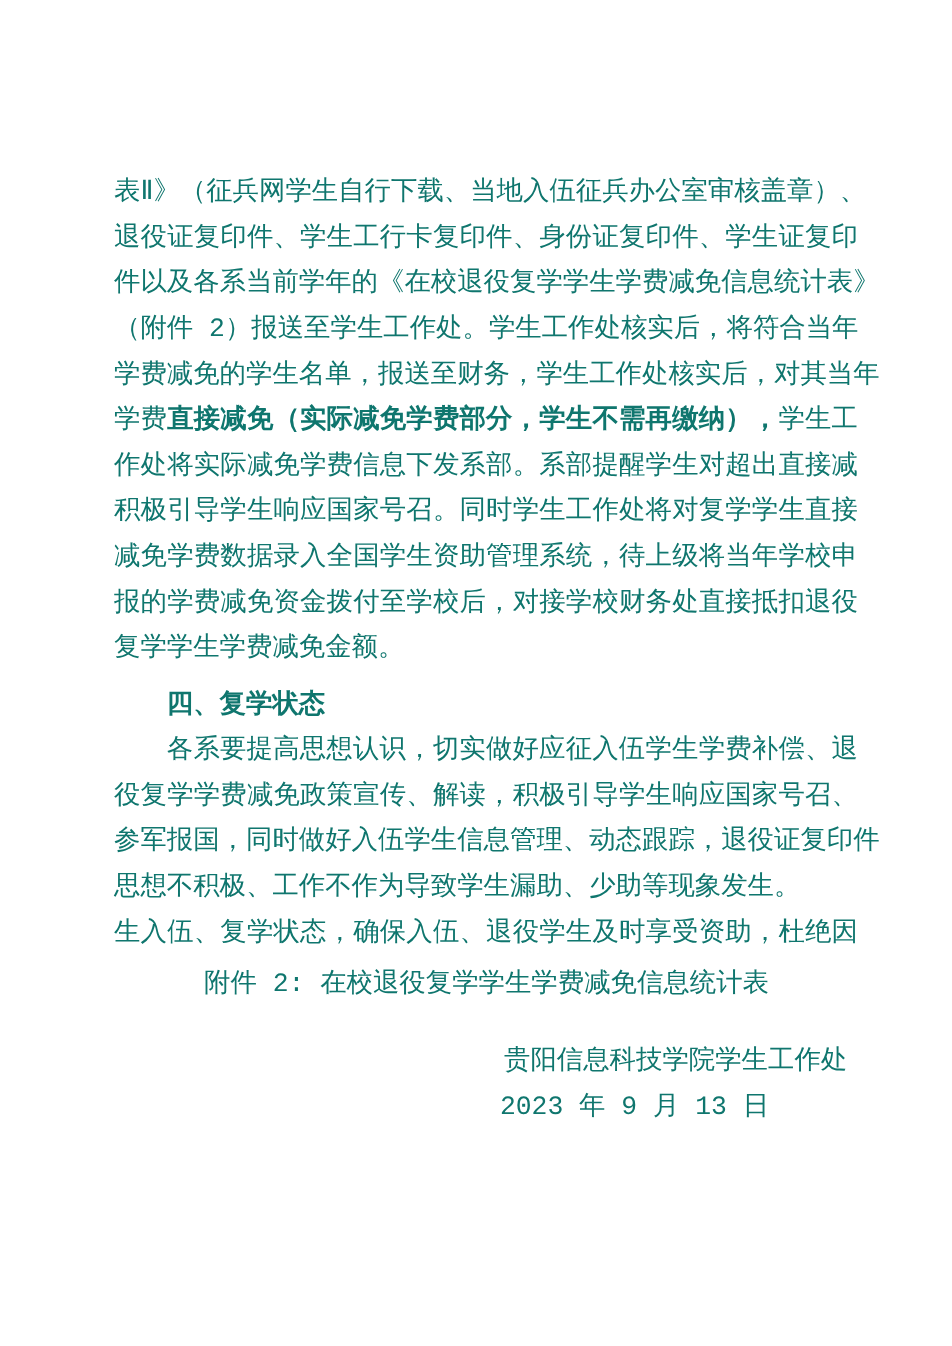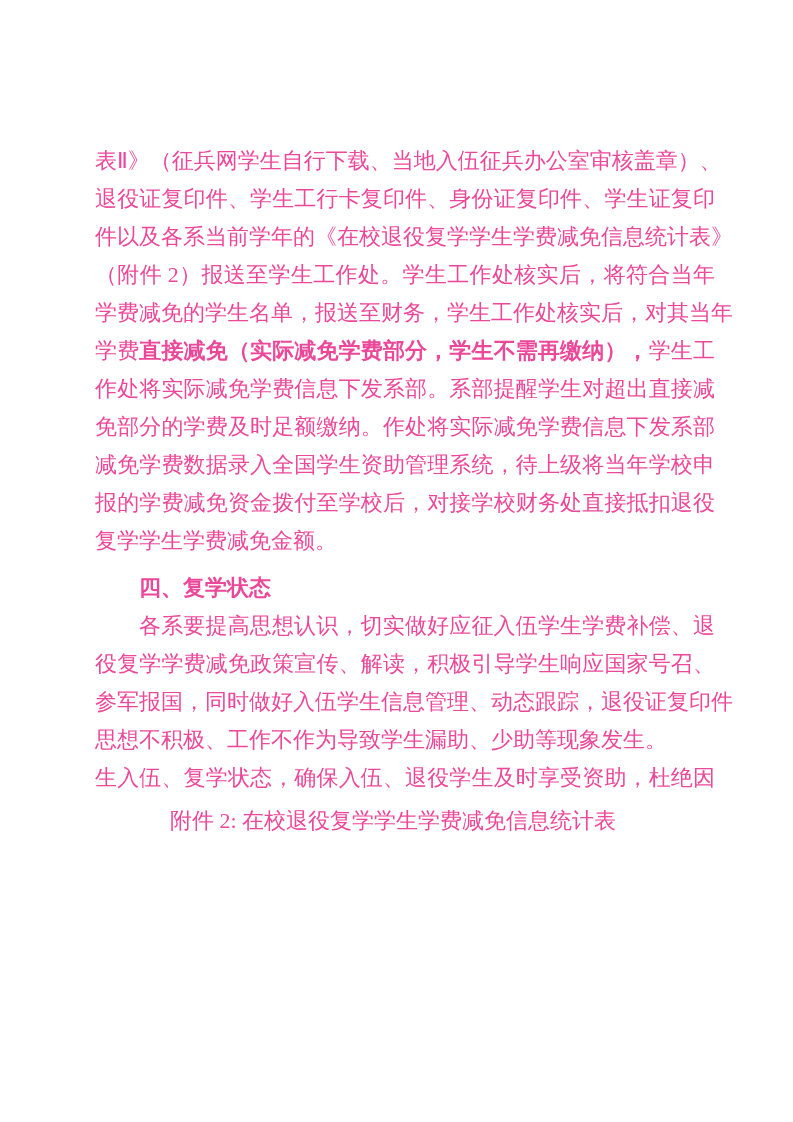--- a/index.html
+++ b/index.html
@@ -6,22 +6,22 @@
     margin: 0;
     padding: 0;
     background: #ffffff;
   }
   .page {
     position: relative;
     width: 793px;
     height: 1122px;
     background: #ffffff;
     overflow: hidden;
-    font-family: Liberation Serif, serif;
-    color: #ec4899;
+    font-family: Liberation Mono, monospace;
+    color: #0f766e;
   }
   .content {
     position: absolute;
     left: 95px;
     top: 142px;
     width: 620px;
     font-size: 22px;
     line-height: 38px;
   }
   .line {
@@ -74,35 +74,39 @@
   <div class="content">
 
     <div id="main-paragraph">
         <div class="line"><span>表Ⅱ》（征兵网学生自行下载、当地入伍征兵办公室审核盖章）、</span></div>
         <div class="line"><span>退役证复印件、学生工行卡复印件、身份证复印件、学生证复印</span></div>
         <div class="line"><span>件以及各系当前学年的《在校退役复学学生学费减免信息统计表》</span></div>
         <div class="line"><span>（附件 2）报送至学生工作处。学生工作处核实后，将符合当年</span></div>
         <div class="line"><span>学费减免的学生名单，报送至财务，学生工作处核实后，对其当年</span></div>
         <div class="line"><span>学费</span><span class="bold">直接减免（实际减免学费部分，学生不需再缴纳），</span><span>学生工</span></div>
         <div class="line"><span>作处将实际减免学费信息下发系部。系部提醒学生对超出直接减</span></div>
-        <div class="line"><span>免部分的学费及时足额缴纳。作处将实际减免学费信息下发系部</span></div>
+        <div class="line"><span>积极引导学生响应国家号召。同时学生工作处将对复学学生直接</span></div>
         <div class="line"><span>减免学费数据录入全国学生资助管理系统，待上级将当年学校申</span></div>
         <div class="line"><span>报的学费减免资金拨付至学校后，对接学校财务处直接抵扣退役</span></div>
         <div class="line last"><span>复学学生学费减免金额。</span></div>
       </div>
 
     <div class="heading">四、复学状态</div>
 
     <div id="requirements-paragraph">
         <div class="line indent"><span>各系要提高思想认识，切实做好应征入伍学生学费补偿、退</span></div>
         <div class="line"><span>役复学学费减免政策宣传、解读，积极引导学生响应国家号召、</span></div>
         <div class="line"><span>参军报国，同时做好入伍学生信息管理、动态跟踪，退役证复印件</span></div>
         <div class="line last"><span>思想不积极、工作不作为导致学生漏助、少助等现象发生。</span></div>
         <div class="line"><span>生入伍、复学状态，确保入伍、退役学生及时享受资助，杜绝因</span></div>
       </div>
 
     <div class="attachments">
       <div class="attachment-line">附件 2: 在校退役复学学生学费减免信息统计表</div>
     </div>
 
+    <div class="signature-block">
+      <div class="sig-name">贵阳信息科技学院学生工作处</div>
+      <div class="sig-date">2023 年 9 月 13 日</div>
+    </div>
 
   </div>
 </div>
 
 </body></html>

